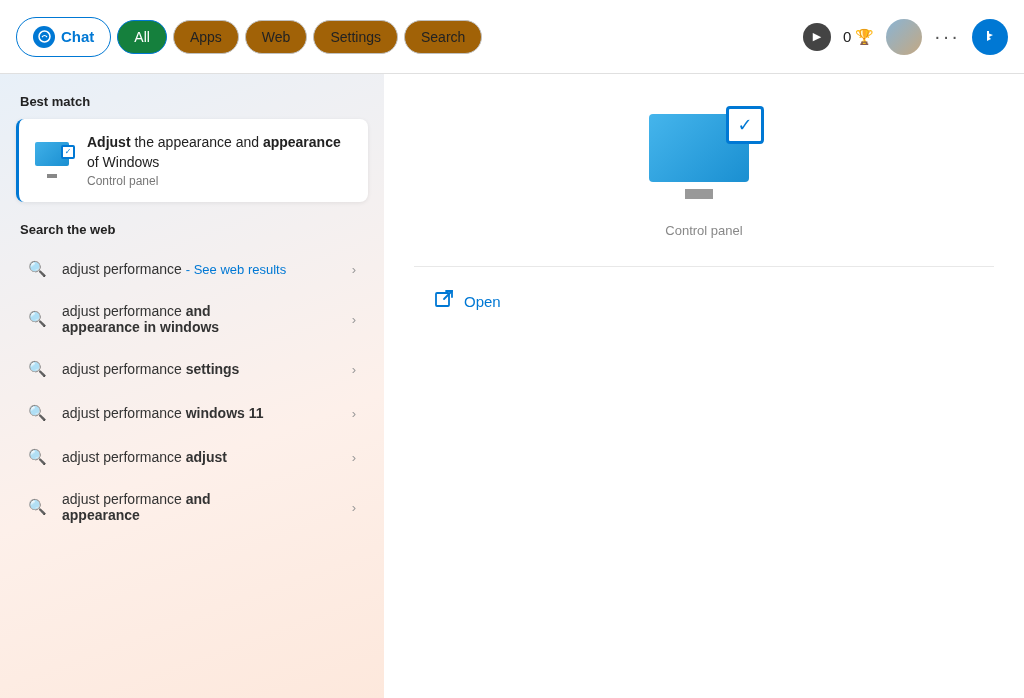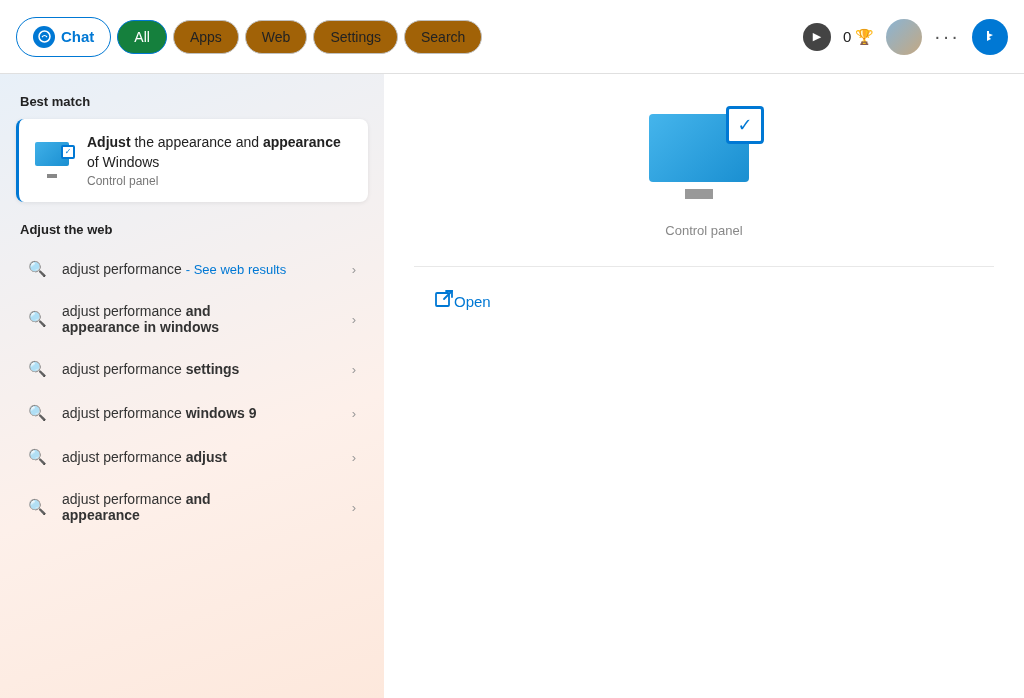--- a/index.html
+++ b/index.html
@@ -338,20 +338,21 @@
     .right-divider {
       width: 100%;
       height: 1px;
       background: #e8e8e8;
       margin-bottom: 22px;
     }
 
     .open-btn {
       display: flex;
       align-items: center;
+      gap: 10px;
       align-self: flex-start;
       cursor: pointer;
       color: #0078d4;
       font-size: 15px;
     }
 
     .open-icon {
       font-size: 18px;
     }
   </style>
@@ -408,21 +409,21 @@
         </div>
       </div>
       <div class="best-match-text">
         <div class="best-match-title">
           <strong>Adjust</strong> the appearance and <strong>appearance</strong> of Windows
         </div>
         <div class="best-match-subtitle">Control panel</div>
       </div>
     </div>
 
-    <div class="web-section-title">Adjust the web</div>
+    <div class="web-section-title">Search the web</div>
 
     <div class="web-result-item">
       <div class="search-icon-wrap">🔍</div>
       <div class="web-result-text">
         adjust performance <span class="web-result-see">- See web results</span>
       </div>
       <span class="chevron-right">›</span>
     </div>
 
     <div class="web-result-item">
@@ -437,21 +438,21 @@
       <div class="search-icon-wrap">🔍</div>
       <div class="web-result-text">
         adjust performance <strong>settings</strong>
       </div>
       <span class="chevron-right">›</span>
     </div>
 
     <div class="web-result-item">
       <div class="search-icon-wrap">🔍</div>
       <div class="web-result-text">
-        adjust performance <strong>windows 9</strong>
+        adjust performance <strong>windows 11</strong>
       </div>
       <span class="chevron-right">›</span>
     </div>
 
     <div class="web-result-item">
       <div class="search-icon-wrap">🔍</div>
       <div class="web-result-text">
         adjust performance <strong>adjust</strong>
       </div>
       <span class="chevron-right">›</span>

